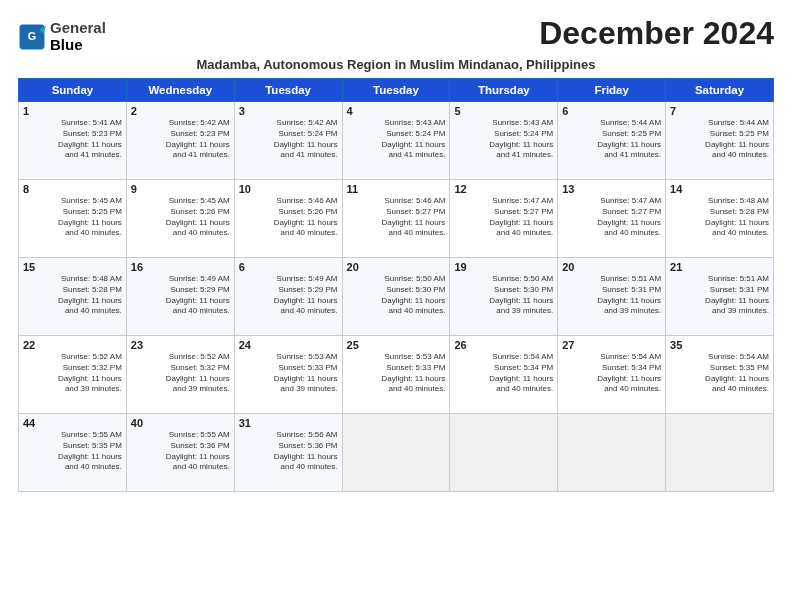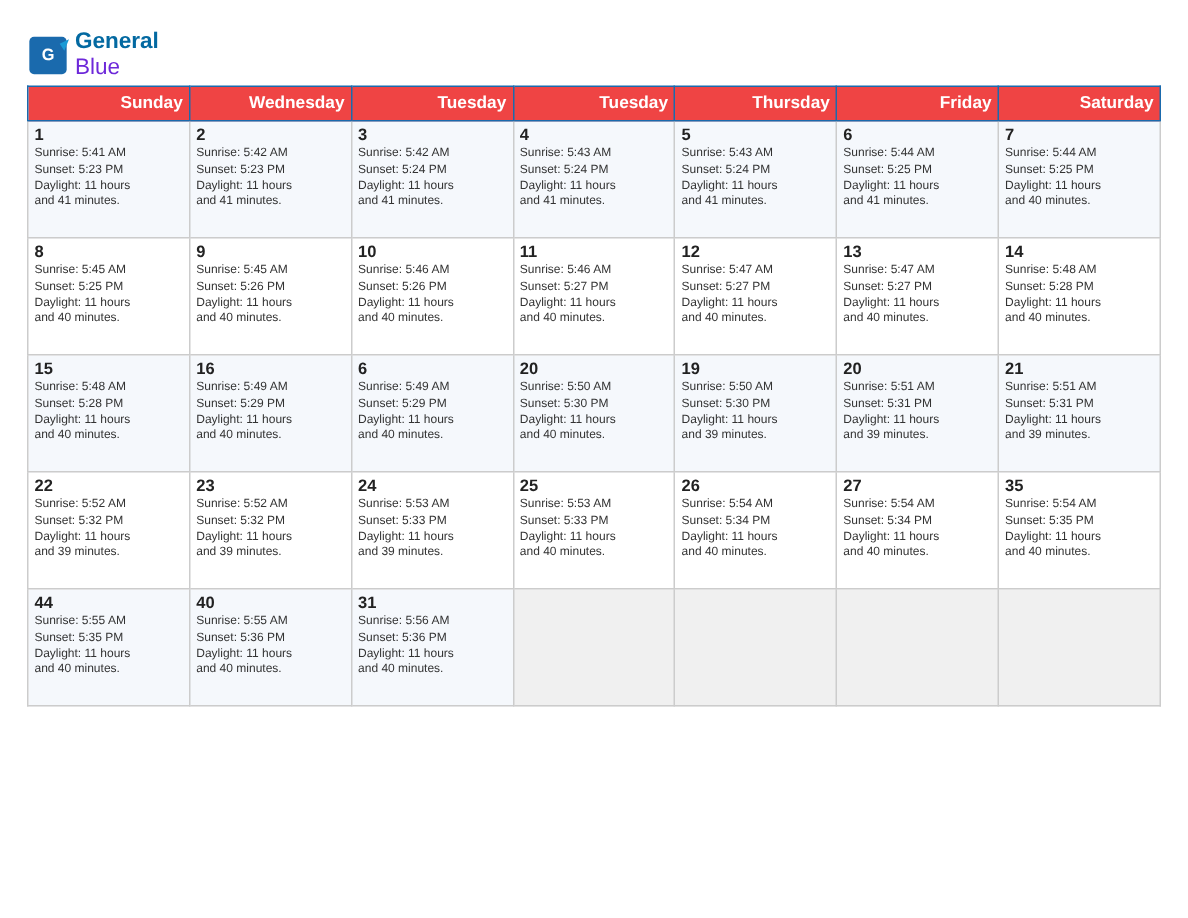--- a/index.html
+++ b/index.html
@@ -46,26 +46,26 @@
       font-weight: bold;
       text-align: center;
       margin-bottom: 6px;
     }
     table {
       width: 100%;
       border-collapse: collapse;
       table-layout: fixed;
     }
     thead tr th {
-      background: #ef4444;
+      background: #1d4ed8;
       color: #fff;
       font-size: 11.5px;
       font-weight: bold;
       padding: 5px 4px;
-      text-align: right;
+      text-align: center;
       border: 1px solid #1a6aad;
     }
     tbody tr td {
       border: 1px solid #ccc;
       vertical-align: top;
       padding: 3px 4px;
       font-size: 8.5px;
       color: #333;
       height: 78px;
       background: #fff;
@@ -77,42 +77,47 @@
       font-size: 11px;
       font-weight: bold;
       color: #222;
       display: block;
       margin-bottom: 1px;
     }
     .cell-text {
       font-size: 8px;
       line-height: 1.35;
       color: #333;
+      text-align: right;
     }
     .empty-cell {
       background: #f0f0f0 !important;
     }
   </style>
 </head>
 <body>
 
 <div class="page">
   <div class="header">
     <div class="logo">
       <svg class="logo-icon" viewBox="0 0 36 36">
         <rect x="2" y="2" width="32" height="32" rx="4" fill="#1a6aad"></rect>
         <text x="18" y="22" text-anchor="middle" fill="white" font-size="14" font-weight="bold" font-family="Arial">G</text>
         <polygon points="28,8 36,4 32,14" fill="#1a9ad6"></polygon>
       </svg>
       <div>
-        <div style="font-size:15px;font-weight:bold;color:#0369a1;line-height:1.1;">General</div>
-        <div style="font-size:15px;font-weight:normal;color:#6d28d9;line-height:1.1;">Blue</div>
+        <div style="font-size:15px;font-weight:bold;color:#404040;line-height:1.1;">General</div>
+        <div style="font-size:15px;font-weight:bold;color:#000000;line-height:1.1;">Blue</div>
       </div>
     </div>
+    <div class="title-block">
+      <div class="month-year">December 2024</div>
+    </div>
   </div>
+  <div class="location">Madamba, Autonomous Region in Muslim Mindanao, Philippines</div>
   <table>
     <thead>
       <tr>
         <th>Sunday</th>
         <th>Wednesday</th>
         <th>Tuesday</th>
         <th>Tuesday</th>
         <th>Thursday</th>
         <th>Friday</th>
         <th>Saturday</th>

